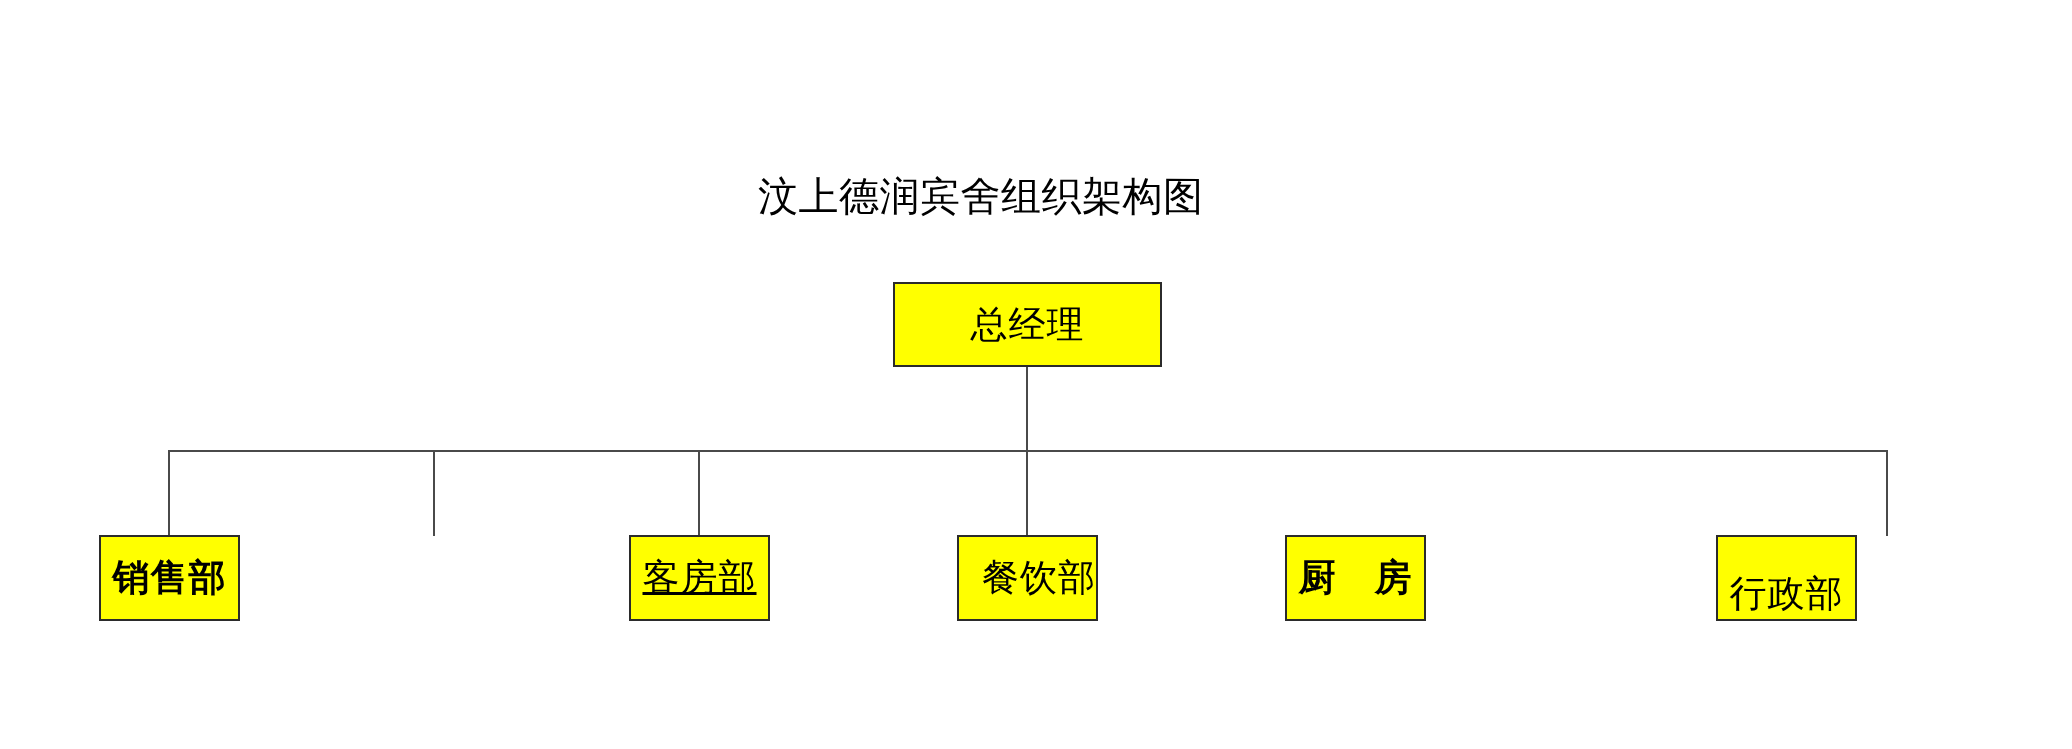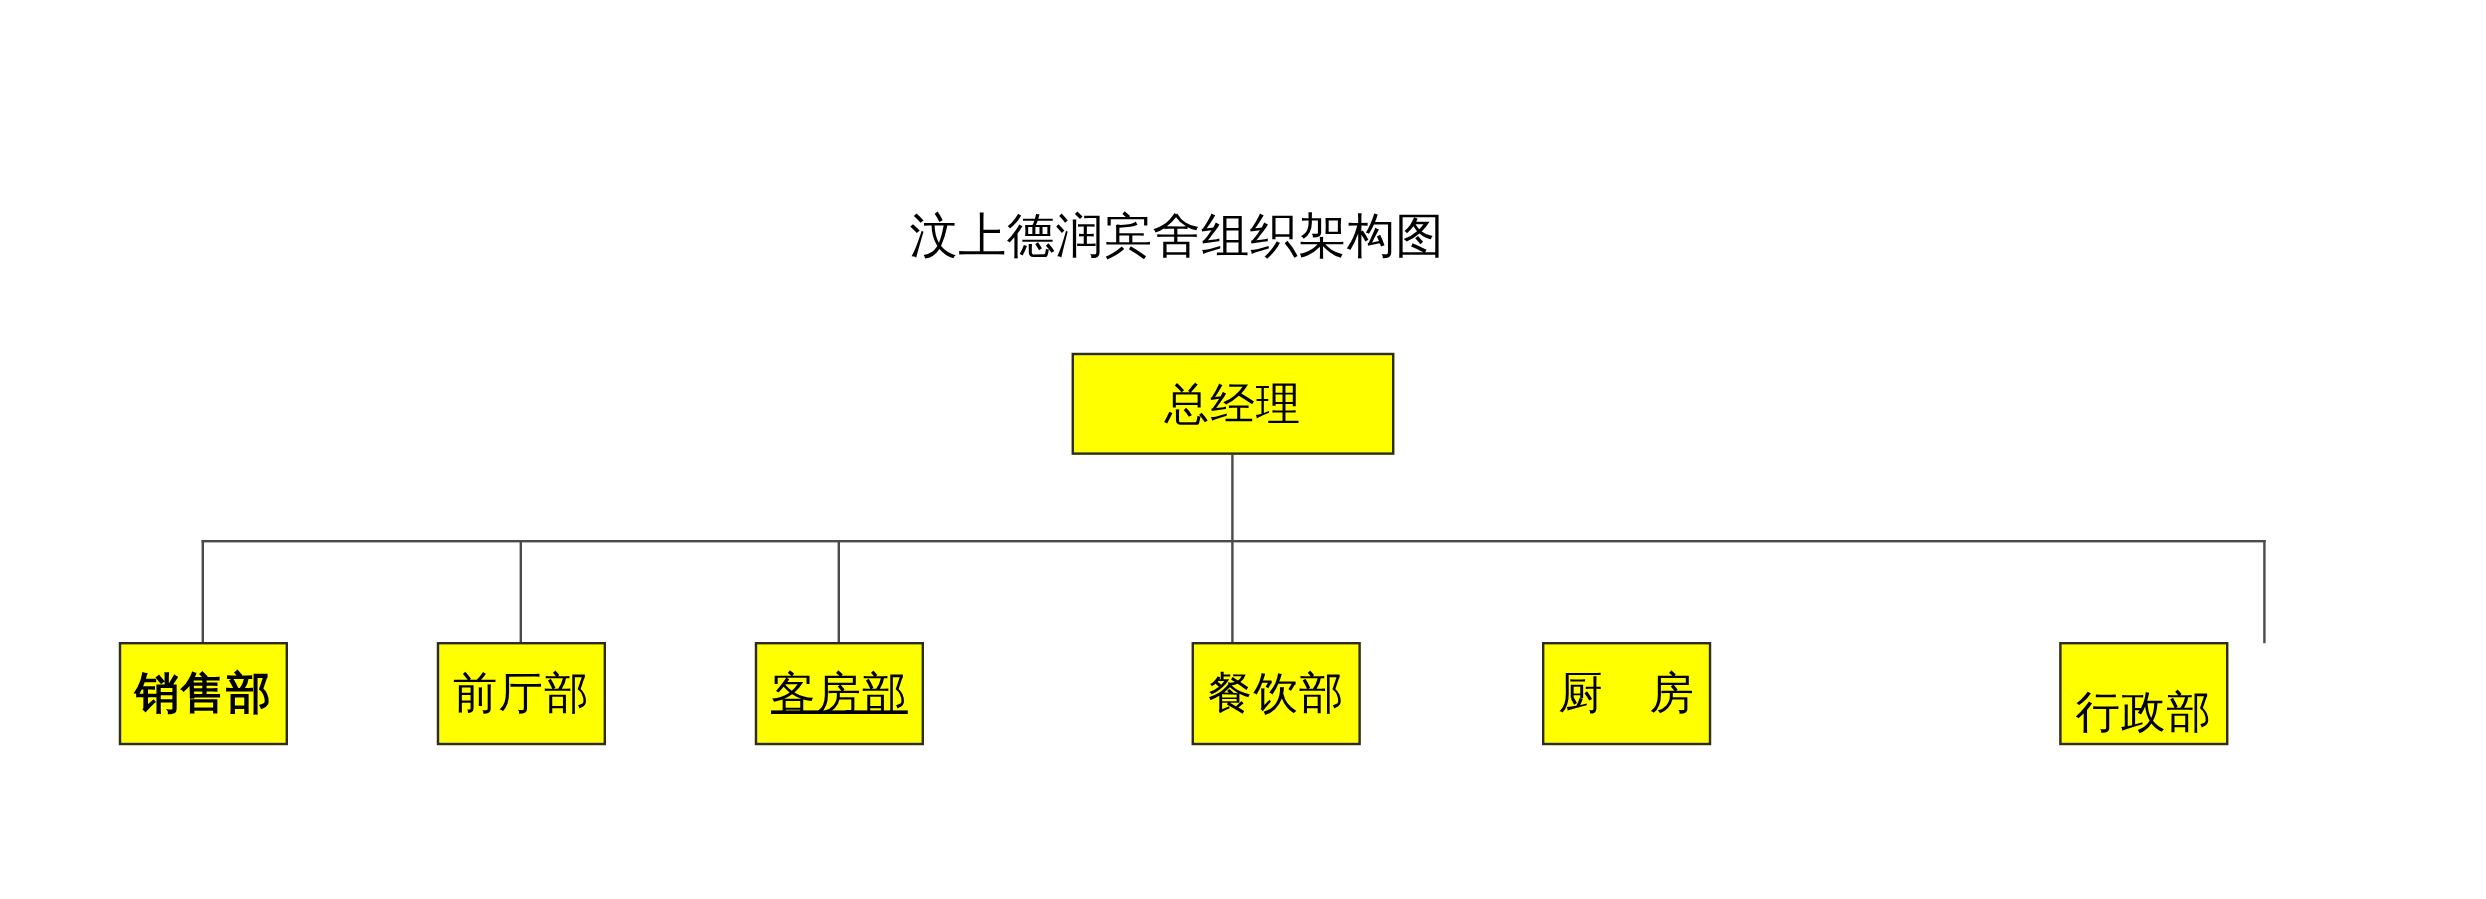--- a/index.html
+++ b/index.html
@@ -43,32 +43,31 @@
     font-size: 37px;
     letter-spacing: 1px;
     white-space: pre;
     color: #000000;
   }
   .root-box {
     left: 893px;
     top: 282px;
     width: 269px;
     height: 85px;
-    margin-top: 12px;
   }
   .dept-box {
     top: 535px;
     width: 141px;
     height: 86px;
   }
   .dept-0 { left: 99px; font-weight: bold; }
   .dept-1 { left: 364px; }
   .dept-2 { left: 629px; text-decoration: underline; }
-  .dept-3 { left: 993px; }
-  .dept-4 { left: 1285px; }
+  .dept-3 { left: 957px; justify-content: flex-end; }
+  .dept-4 { left: 1285px; font-weight: bold; }
   .dept-5 { left: 1549px; }
   .dept-6 { left: 1716px; align-items: flex-end; }
 
   
   .line {
     position: absolute;
     background: #4a4a4a;
   }
   .line-rail {
     left: 168px;
@@ -107,23 +106,20 @@
   <div class="line line-drop drop-6"></div>
 
   <div class="org-box root-box">
     <span>总经理</span>
   </div>
 
   <div class="org-box dept-box dept-0">
     <span>销售部</span>
   </div>
 
-  <div class="org-box dept-box dept-1">
-    <span>前厅部</span>
-  </div>
 
   <div class="org-box dept-box dept-2">
     <span>客房部</span>
   </div>
 
   <div class="org-box dept-box dept-3">
     <span>餐饮部</span>
   </div>
 
   <div class="org-box dept-box dept-4">

